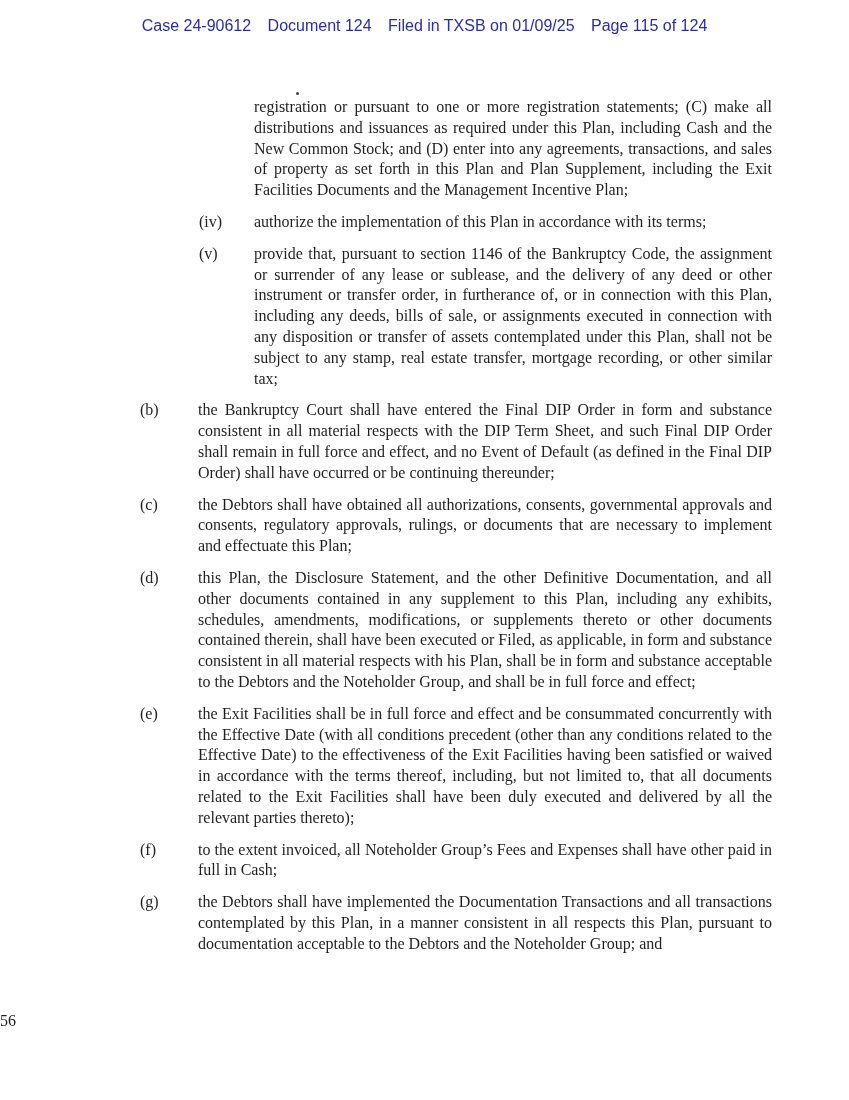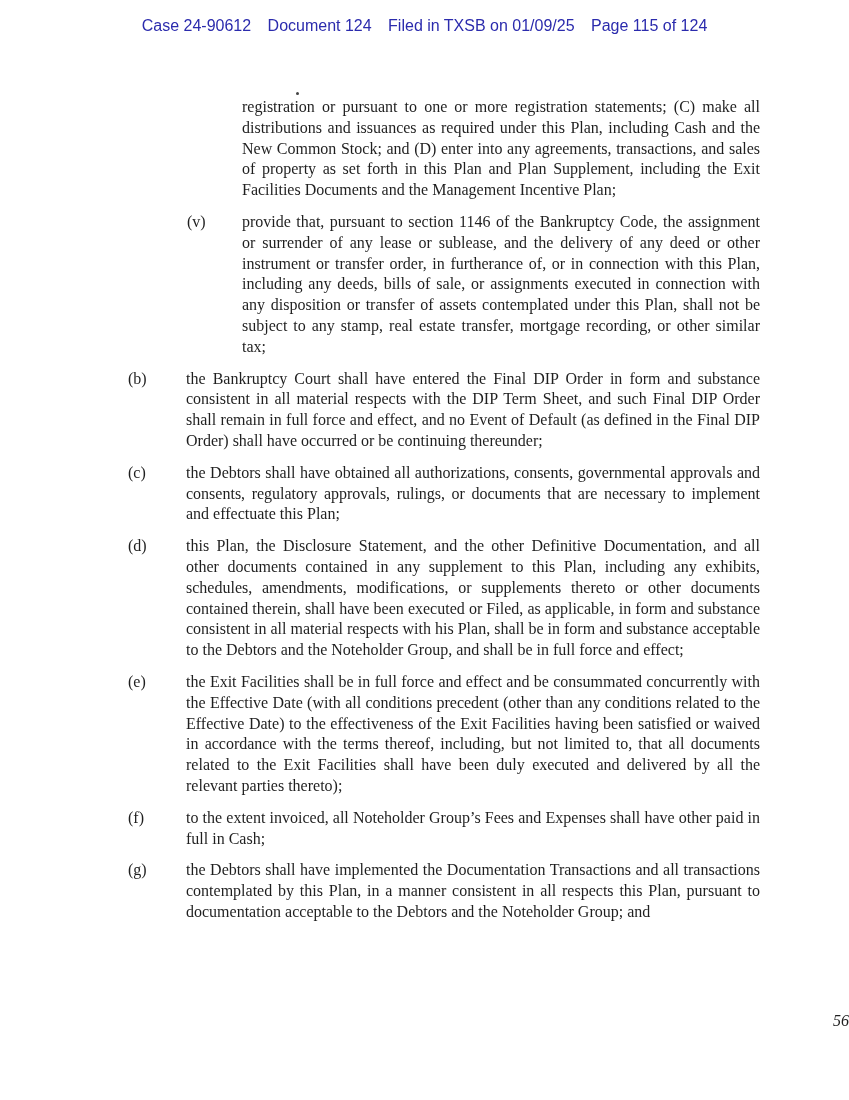--- a/index.html
+++ b/index.html
@@ -35,21 +35,21 @@
     left: 296px;
     top: 92px;
     width: 3px;
     height: 3px;
     border-radius: 50%;
     background: #444444;
   }
   .doc-body {
     position: absolute;
     top: 97px;
-    left: 128px;
+    left: 140px;
     width: 632px;
     font-size: 16px;
     line-height: 1.3;
     color: #1f1f1f;
   }
   .doc-body p {
     margin: 0;
     text-align: justify;
     text-align-last: left;
   }
@@ -75,44 +75,47 @@
     width: 573px;
   }
   .row.sub .lbl {
     flex: 0 0 55px;
   }
   .page-number {
     position: absolute;
     top: 1012px;
     left: 0;
     width: 100%;
-    text-align: right;
+    text-align: left;
     font-size: 16px;
     color: #1f1f1f;
-    font-style: italic;
   }
 </style>
 </head>
 <body>
 
 <div class="page">
 
   <div class="court-header">
     <span class="seg">Case 24-90612</span>
     <span class="seg">Document 124</span>
     <span class="seg">Filed in TXSB on 01/09/25</span>
     <span class="seg">Page 115 of 124</span>
   </div>
 
   <div class="stray-mark"></div>
 
   <div class="doc-body">
 
     <p class="cont-para">registration or pursuant to one or more registration statements; (C) make all distributions and issuances as required under this Plan, including Cash and the New Common Stock; and (D) enter into any agreements, transactions, and sales of property as set forth in this Plan and Plan Supplement, including the Exit Facilities Documents and the Management Incentive Plan;</p>
 
+    <div class="row sub">
+      <span class="lbl">(iv)</span>
+      <p class="txt">authorize the implementation of this Plan in accordance with its terms;</p>
+    </div>
 
     <div class="row sub">
       <span class="lbl">(v)</span>
       <p class="txt">provide that, pursuant to section 1146 of the Bankruptcy Code, the assignment or surrender of any lease or sublease, and the delivery of any deed or other instrument or transfer order, in furtherance of, or in connection with this Plan, including any deeds, bills of sale, or assignments executed in connection with any disposition or transfer of assets contemplated under this Plan, shall not be subject to any stamp, real estate transfer, mortgage recording, or other similar tax;</p>
     </div>
 
     <div class="row">
       <span class="lbl">(b)</span>
       <p class="txt">the Bankruptcy Court shall have entered the Final DIP Order in form and substance consistent in all material respects with the DIP Term Sheet, and such Final DIP Order shall remain in full force and effect, and no Event of Default (as defined in the Final DIP Order) shall have occurred or be continuing thereunder;</p>
     </div>

